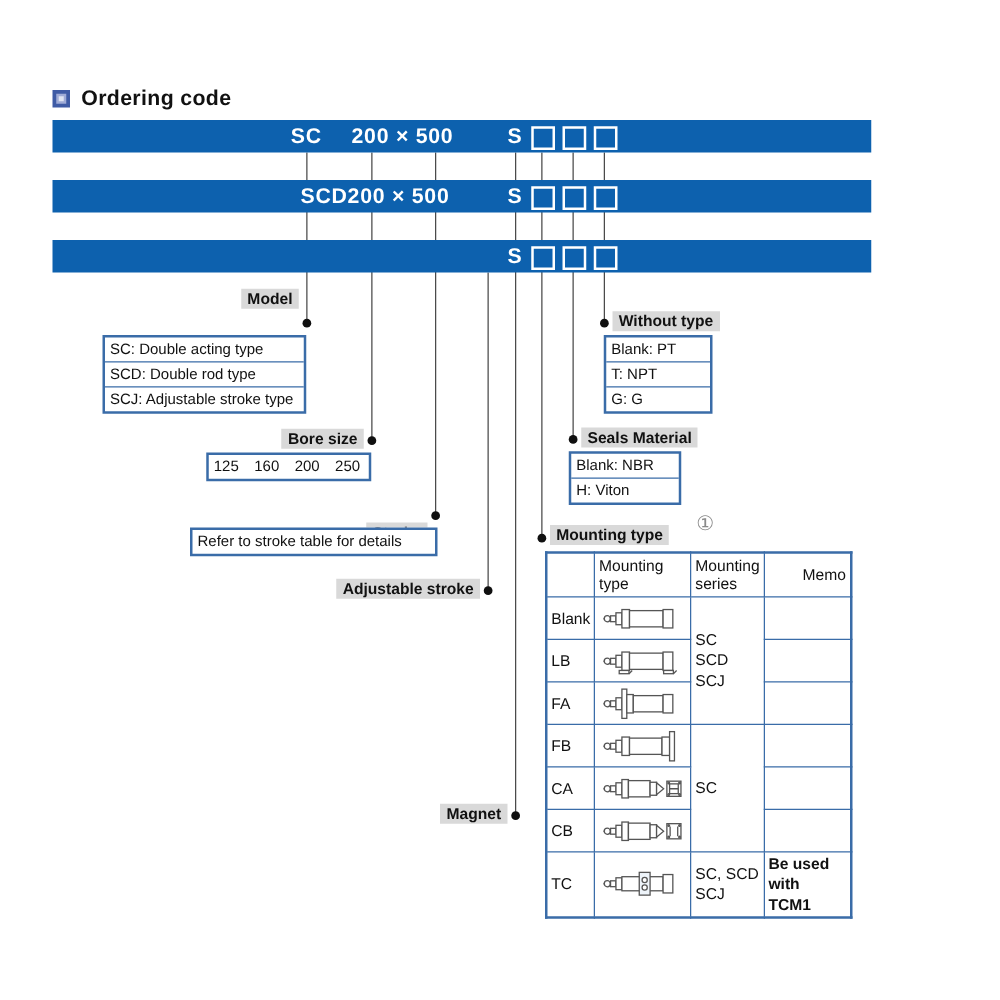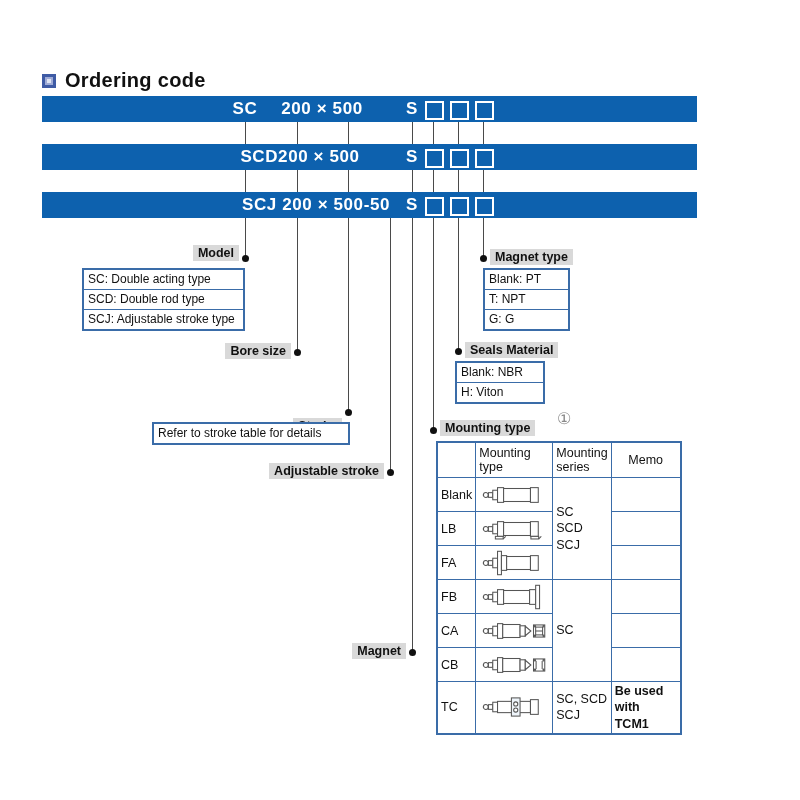--- a/index.html
+++ b/index.html
@@ -4,21 +4,21 @@
 <style>
   html,body{margin:0;padding:0;background:#fff;}
   #page{position:relative;width:800px;height:800px;background:#fff;
         font-family:"Liberation Sans",sans-serif;color:#111;overflow:hidden;}
 
   
   .title-row{position:absolute;left:42px;top:69px;display:flex;align-items:center;gap:9px;z-index:4;}
   .title-icon{width:14px;height:14px;background:#3f5ba5;display:flex;align-items:center;justify-content:center;}
   .title-icon .in1{width:8px;height:8px;background:#9fabd6;display:flex;align-items:center;justify-content:center;}
   .title-icon .in1 .in2{width:4px;height:4px;background:#dfe4f2;}
-  .title-text{font-size:20px;font-weight:bold;letter-spacing:0.3px;}
+  .title-text{font-size:17px;font-weight:bold;letter-spacing:0.3px;}
 
   
   .bar{position:absolute;left:42px;width:655px;height:26px;background:#0d61ae;z-index:2;}
   .bar .seg{position:absolute;top:50%;transform:translate(-50%,-50%);color:#fff;
             font-size:17px;font-weight:bold;letter-spacing:0.6px;white-space:nowrap;}
   .cbox{position:absolute;top:5px;width:15px;height:15px;border:2px solid #fff;background:transparent;}
 
   
   .vline{position:absolute;width:1.5px;background:#4a4a4a;z-index:1;}
   .dot{position:absolute;width:7px;height:7px;background:#101010;border-radius:50%;z-index:3;}
@@ -35,21 +35,21 @@
   .ct .row:first-child{border-top:none;}
   .bore-row{word-spacing:9px;}
 
   
   .mtable{position:absolute;left:436px;top:441px;z-index:3;}
   .mtable table{border-collapse:collapse;background:#fff;}
   .mtable td,.mtable th{border:1px solid #3a6ca8;font-weight:normal;font-size:12.5px;
                         padding:1px 3px;vertical-align:middle;}
   .mtable table{border:2px solid #3a6ca8;}
   .mtable th{height:32px;text-align:left;line-height:1.15;}
-  .mtable .th-memo{text-align:center;}
+  .mtable .th-memo{text-align:right;}
   .mtable .r{height:34px;}
   .mtable .code{width:28px;}
   .mtable .pic{width:72px;text-align:center;padding:0 2px;}
   .mtable .series{width:46px;white-space:pre-line;line-height:1.3;}
   .mtable .memo{width:62px;white-space:pre-line;line-height:1.3;font-weight:bold;}
   .cyl{display:block;margin:0 auto;}
 </style>
 </head>
 <body>
 
@@ -91,49 +91,51 @@
     <span class="cbox" style="left:433px"></span>
   </div>
   <div class="bar" style="top:144px">
     <span class="seg" style="left:258px">SCD200 × 500</span>
     <span class="seg" style="left:370px">S</span>
     <span class="cbox" style="left:383px"></span>
     <span class="cbox" style="left:408px"></span>
     <span class="cbox" style="left:433px"></span>
   </div>
   <div class="bar" style="top:192px">
-    <span class="seg" style="left:274px">SCJ 200 × 500-50</span>
     <span class="seg" style="left:370px">S</span>
     <span class="cbox" style="left:383px"></span>
     <span class="cbox" style="left:408px"></span>
     <span class="cbox" style="left:433px"></span>
   </div>
 
-  <div class="lbl" style="right:561px;top:245px">Model</div>
+  <div class="lbl" style="right:561px;top:231px">Model</div>
   <div class="lbl" style="right:509px;top:343px">Bore size</div>
   <div class="lbl" style="right:458px;top:418px">Stroke</div>
   <div class="lbl" style="right:416px;top:463px">Adjustable stroke</div>
   <div class="lbl" style="right:394px;top:643px">Magnet</div>
   <div class="lbl" style="left:440px;top:420px">Mounting type</div>
   <div class="note" style="left:557px;top:409px">①</div>
   <div class="lbl" style="left:465px;top:342px">Seals Material</div>
-  <div class="lbl" style="left:490px;top:249px">Magnet type</div>
+  <div class="lbl" style="left:490px;top:249px">Without type</div>
 
   <div class="ct" style="left:483px;top:268px;width:83px">
     <div class="row">Blank: PT</div>
     <div class="row">T: NPT</div>
     <div class="row">G: G</div>
   </div>
 
   <div class="ct" style="left:82px;top:268px;width:159px">
     <div class="row">SC: Double acting type</div>
     <div class="row">SCD: Double rod type</div>
     <div class="row">SCJ: Adjustable stroke type</div>
   </div>
 
+  <div class="ct" style="left:165px;top:362px;width:128px">
+    <div class="row bore-row">125 160 200 250</div>
+  </div>
 
   <div class="ct" style="left:455px;top:361px;width:86px">
     <div class="row">Blank: NBR</div>
     <div class="row">H: Viton</div>
   </div>
 
   <div class="ct" style="left:152px;top:422px;width:194px">
     <div class="row">Refer to stroke table for details</div>
   </div>
 

